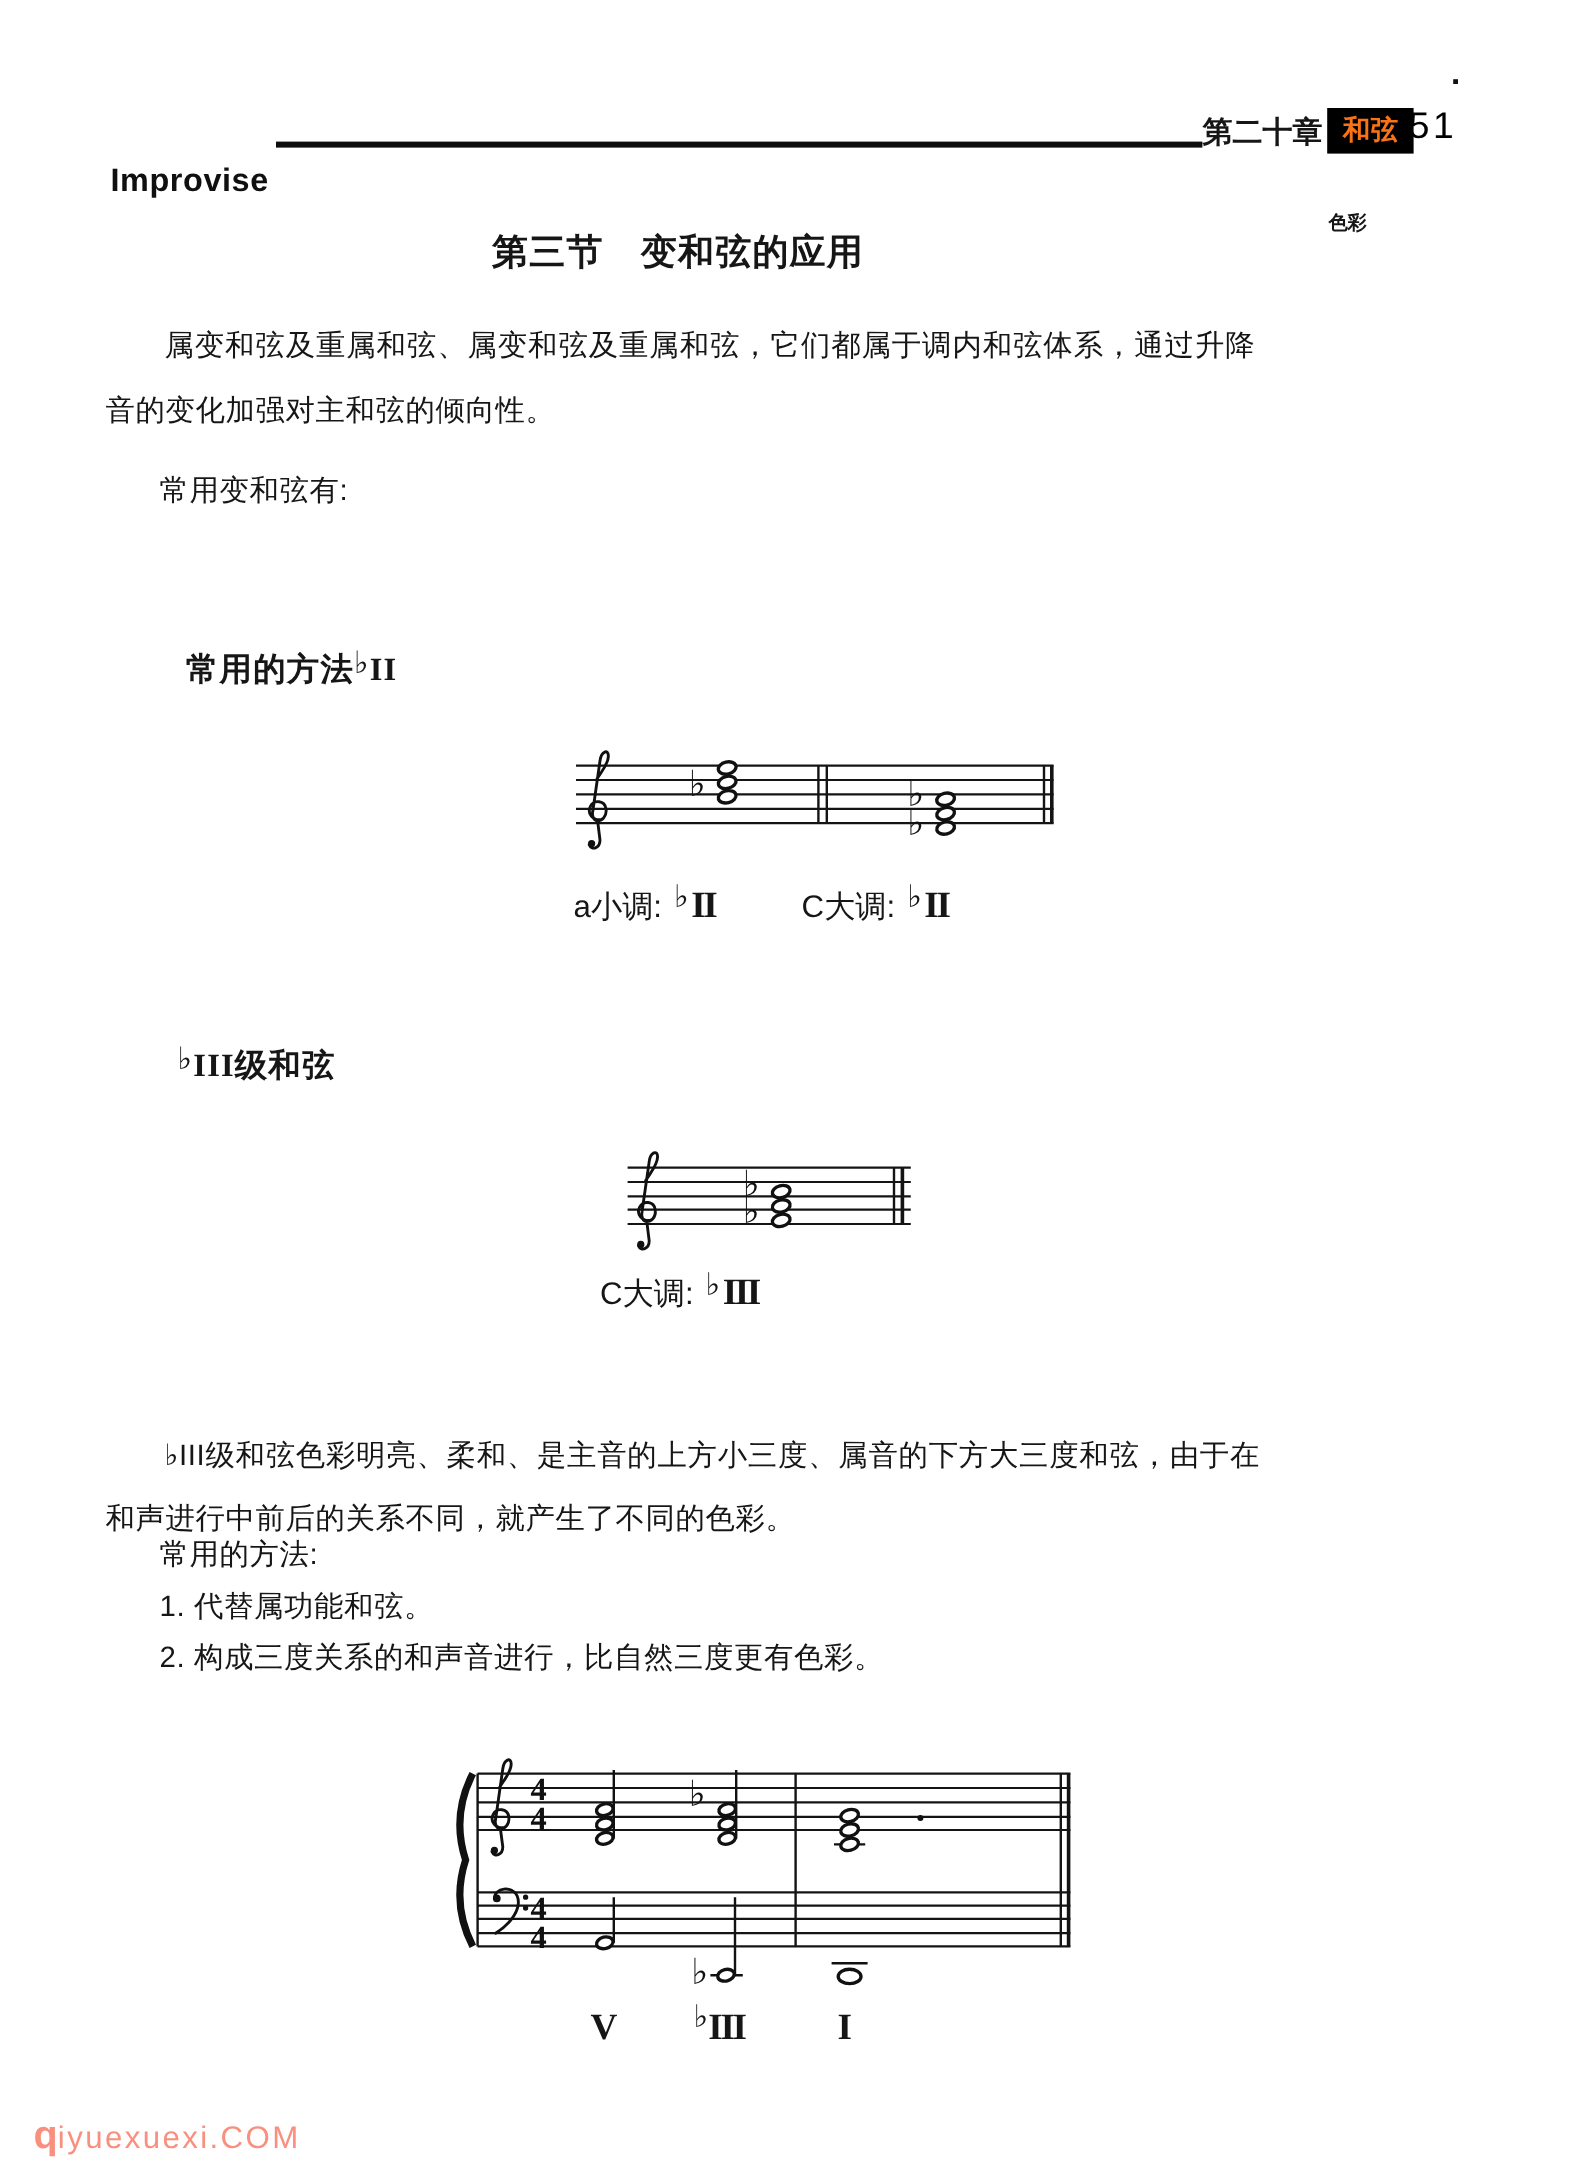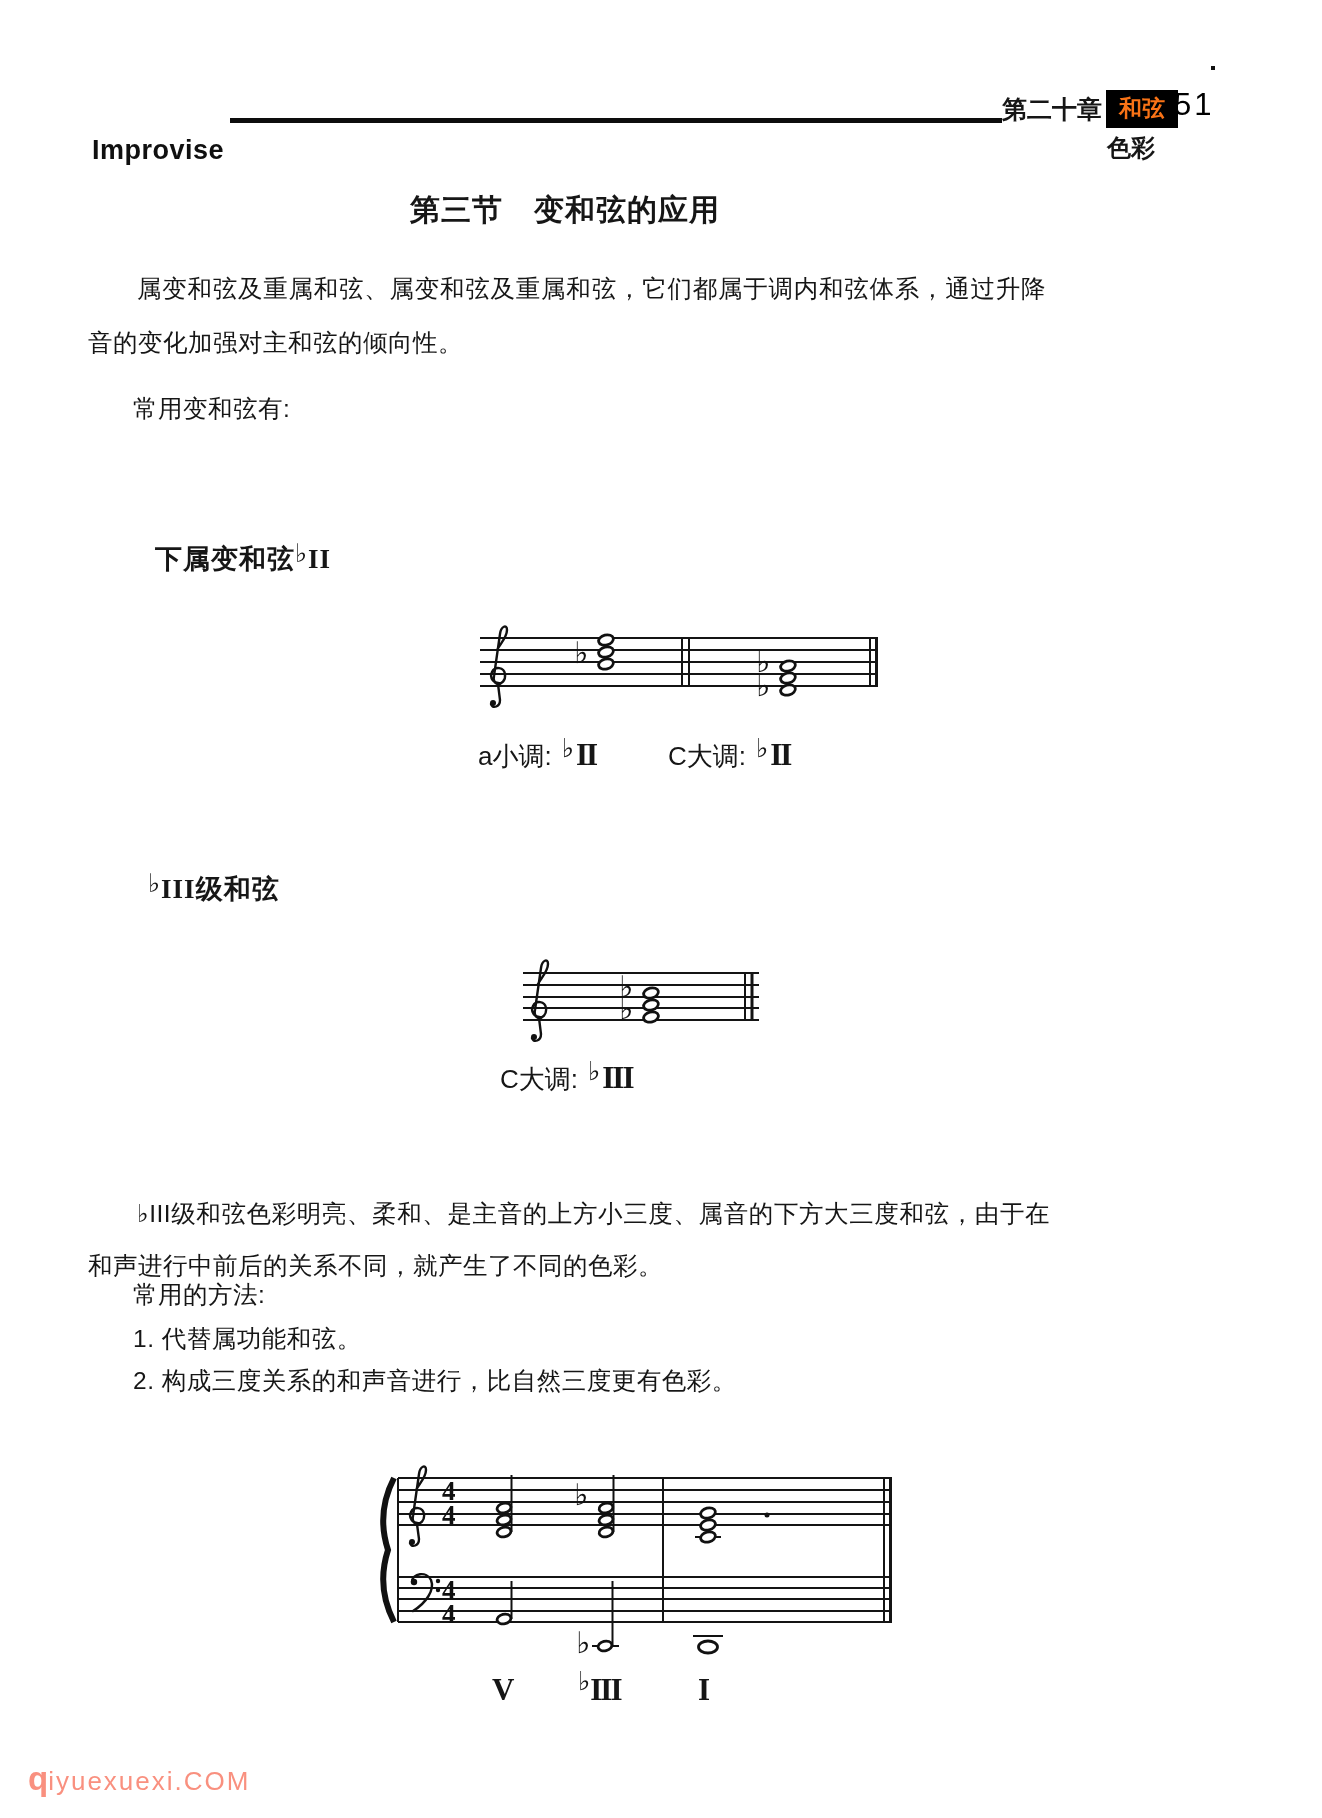--- a/index.html
+++ b/index.html
@@ -7,21 +7,21 @@
     width:1322px;height:1818px;position:relative;background:#ffffff;
     font-family:"Liberation Sans",sans-serif;color:#161616;overflow:hidden;
   }
   .abs{position:absolute;}
   
   .brand{font-size:27px;font-weight:600;letter-spacing:.5px;color:#101010;}
   .rule{background:#0d0d0d;height:5px;}
   .chapter{font-size:25px;font-weight:bold;}
   .badge{background:#000;color:#f97316;font-size:23px;font-weight:bold;padding:3px 13px 4px;}
   .pagenum{font-size:31px;letter-spacing:3px;color:#000000;}
-  .subtitle{font-size:24px;font-weight:bold;}
+  .subtitle{font-size:16px;font-weight:bold;margin-top:44px;}
   .speck{width:4px;height:4px;background:#111;}
   
   .sec-title{font-size:30px;font-weight:bold;letter-spacing:1px;text-align:center;}
   .para{font-size:24.5px;line-height:54px;text-indent:49px;text-align:justify;letter-spacing:.5px;}
   .line{font-size:24.5px;letter-spacing:.5px;}
   .ex-heading{font-size:27px;font-weight:600;letter-spacing:1px;}
   .flat{font-family:"DejaVu Sans",sans-serif;font-size:.95em;vertical-align:6px;font-weight:normal;}
   .numeral{font-family:"Liberation Serif","DejaVu Serif",serif;font-weight:bold;font-size:31px;letter-spacing:-2px;}
   .caption{font-size:26px;white-space:nowrap;}
   .caption .flat{font-size:26px;vertical-align:8px;}
@@ -53,21 +53,21 @@
 <div class="abs badge" style="left:1106px;top:90px;">和弦</div>
 <div class="abs pagenum" style="left:1174px;top:87px;">51</div>
 <div class="abs subtitle" style="left:1107px;top:132px;">色彩</div>
 <div class="abs speck" style="left:1211px;top:66px;"></div>
 
 <div class="abs sec-title" style="left:0;top:190px;width:1130px;text-align:center;">第三节　变和弦的应用</div>
 <div class="abs para" style="left:88px;top:262px;width:958px;">属变和弦及重属和弦、属变和弦及重属和弦，它们都属于调内和弦体系，通过升降音的变化加强对主和弦的倾向性。</div>
 <div class="abs line" style="left:133px;top:392px;">常用变和弦有:</div>
 
 <div class="abs ex-heading" style="left:155px;top:538px;">
-  <span>下属变和弦</span><span class="flat">♭</span><span style="font-family:'Liberation Serif',serif;font-size:27px;">II</span>
+  <span>常用的方法</span><span class="flat">♭</span><span style="font-family:'Liberation Serif',serif;font-size:27px;">II</span>
 </div>
 
 <svg class="abs" style="left:468px;top:618px;" width="420" height="112" viewBox="0 0 420 112">
   <g>
     <line class="staffline" x1="12" y1="20" x2="410" y2="20"></line>
     <line class="staffline" x1="12" y1="32" x2="410" y2="32"></line>
     <line class="staffline" x1="12" y1="44" x2="410" y2="44"></line>
     <line class="staffline" x1="12" y1="56" x2="410" y2="56"></line>
     <line class="staffline" x1="12" y1="68" x2="410" y2="68"></line>
   </g>

